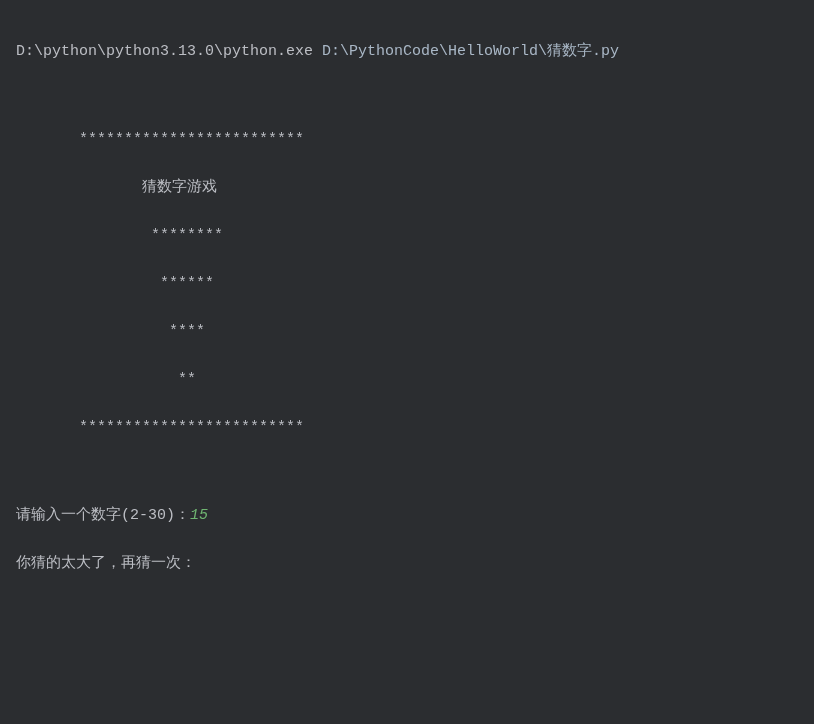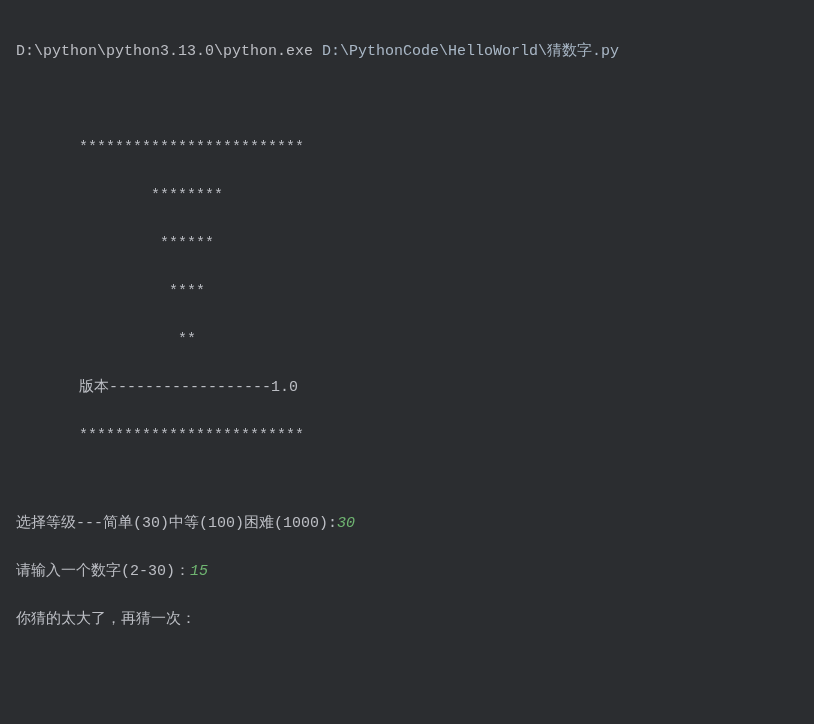--- a/index.html
+++ b/index.html
@@ -13,21 +13,21 @@
       width: 814px;
       height: 724px;
       box-sizing: border-box;
       overflow: hidden;
     }
     .terminal-output {
       white-space: pre;
     }
     .command-line {
       color: #bcbec4;
-      margin-bottom: 8px;
+      margin-bottom: 0;
     }
     .file-path {
       color: #a9b7c6;
     }
     .banner-line {
       color: #bcbec4;
     }
     .prompt-text {
       color: #bcbec4;
     }
@@ -39,28 +39,27 @@
       height: 16px;
     }
   </style>
 </head>
 <body>
 
 <div class="terminal-output">
 <div class="command-line"><span>D:\python\python3.13.0\python.exe</span> <span class="file-path">D:\PythonCode\HelloWorld\猜数字.py</span></div>
 <div class="spacer"></div>
 <div class="banner-line">       *************************</div>
+<div class="banner-line">              猜数字游戏</div>
 <div class="banner-line">               ********</div>
 <div class="banner-line">                ******</div>
 <div class="banner-line">                 ****</div>
 <div class="banner-line">                  **</div>
-<div class="banner-line">       版本------------------1.0</div>
 <div class="banner-line">       *************************</div>
 <div class="spacer"></div>
-<div><span class="prompt-text">选择等级---简单(30)中等(100)困难(1000):</span><span class="user-input">30</span></div>
 <div><span class="prompt-text">请输入一个数字(2-30)：</span><span class="user-input">15</span></div>
 <div class="prompt-text">你猜的太大了，再猜一次：</div>
 
 
 
 
 
 </div>
 
 </body></html>

